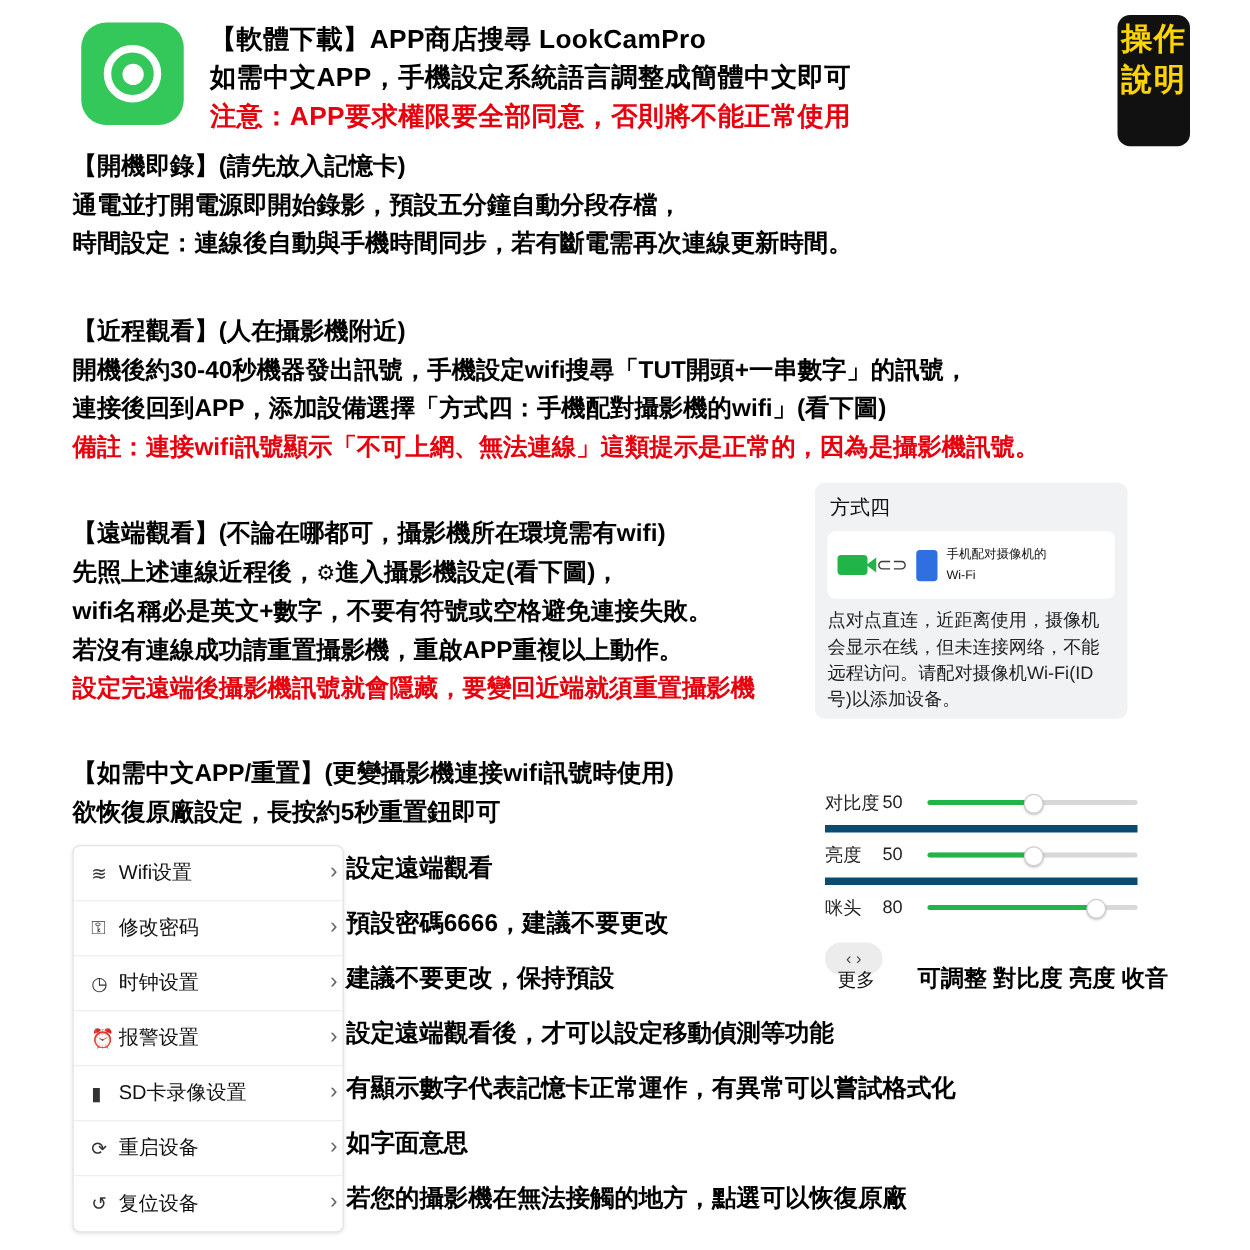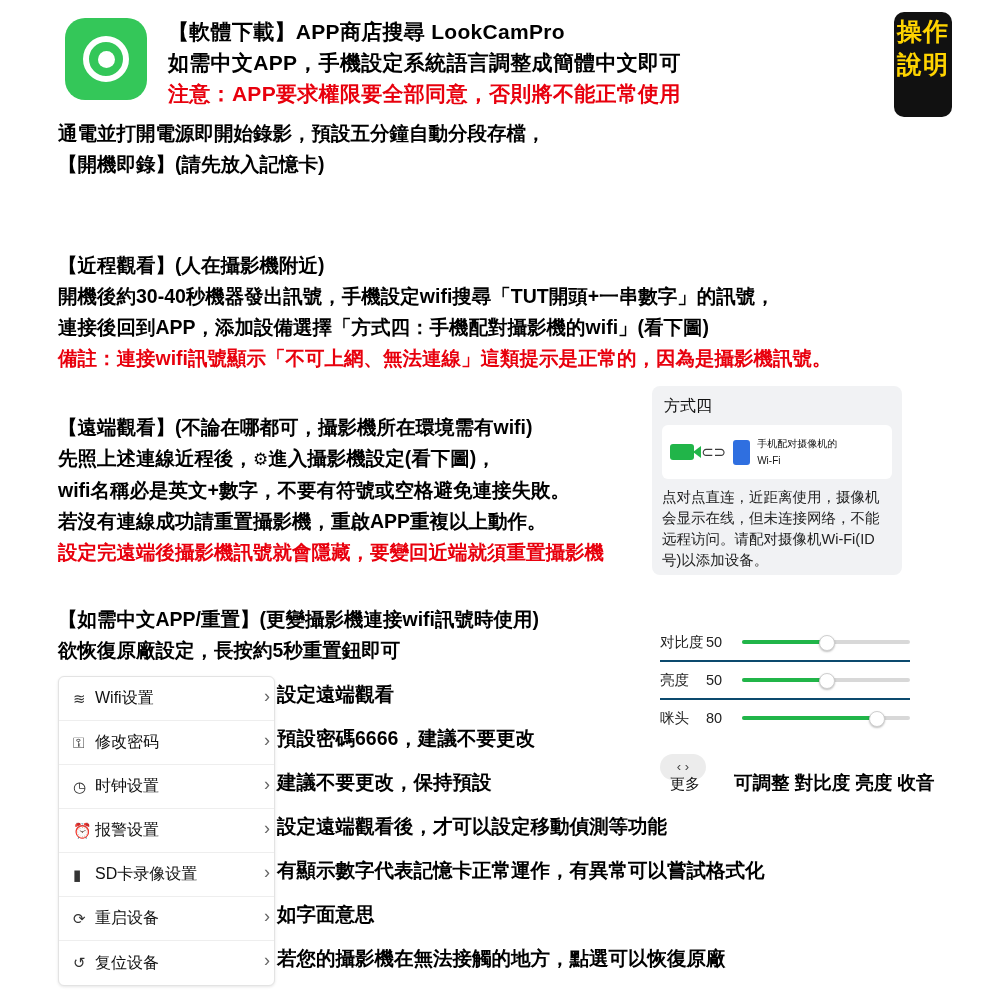--- a/index.html
+++ b/index.html
@@ -162,21 +162,21 @@
   .sliders {
     position: absolute;
     left: 660px;
     top: 624px;
     width: 250px;
   }
   .srow {
     display: flex;
     align-items: center;
     height: 36px;
-    border-bottom: 2px solid #0c4a6e;
+    border-bottom: 6px solid #0c4a6e;
   }
   .srow .lbl { font-size: 14.5px; width: 46px; color: #222; }
   .srow .val { font-size: 14.5px; width: 36px; color: #222; }
   .srow .track {
     position: relative;
     flex: 1;
     height: 4px;
     background: #d8d8d8;
     border-radius: 2px;
   }
@@ -290,22 +290,23 @@
 
   <div class="header-lines">
     <div>【軟體下載】APP商店搜尋 LookCamPro</div>
     <div>如需中文APP，手機設定系統語言調整成簡體中文即可</div>
     <div class="red">注意：APP要求權限要全部同意，否則將不能正常使用</div>
   </div>
 
   <div class="badge">操作說明</div>
 
   <div class="blk" style="top:118px;">
+    <div class="ln hd">【開機即錄】(請先放入記憶卡)</div>
     <div class="ln">通電並打開電源即開始錄影，預設五分鐘自動分段存檔，</div>
-    <div class="ln hd">【開機即錄】(請先放入記憶卡)</div>
+    <div class="ln">時間設定：連線後自動與手機時間同步，若有斷電需再次連線更新時間。</div>
   </div>
 
   <div class="blk" style="top:250px;">
     <div class="ln hd">【近程觀看】(人在攝影機附近)</div>
     <div class="ln">開機後約30-40秒機器發出訊號，手機設定wifi搜尋「TUT開頭+一串數字」的訊號，</div>
     <div class="ln">連接後回到APP，添加設備選擇「方式四：手機配對攝影機的wifi」(看下圖)</div>
     <div class="ln red">備註：連接wifi訊號顯示「不可上網、無法連線」這類提示是正常的，因為是攝影機訊號。</div>
   </div>
 
   <div class="blk" style="top:412px;">

